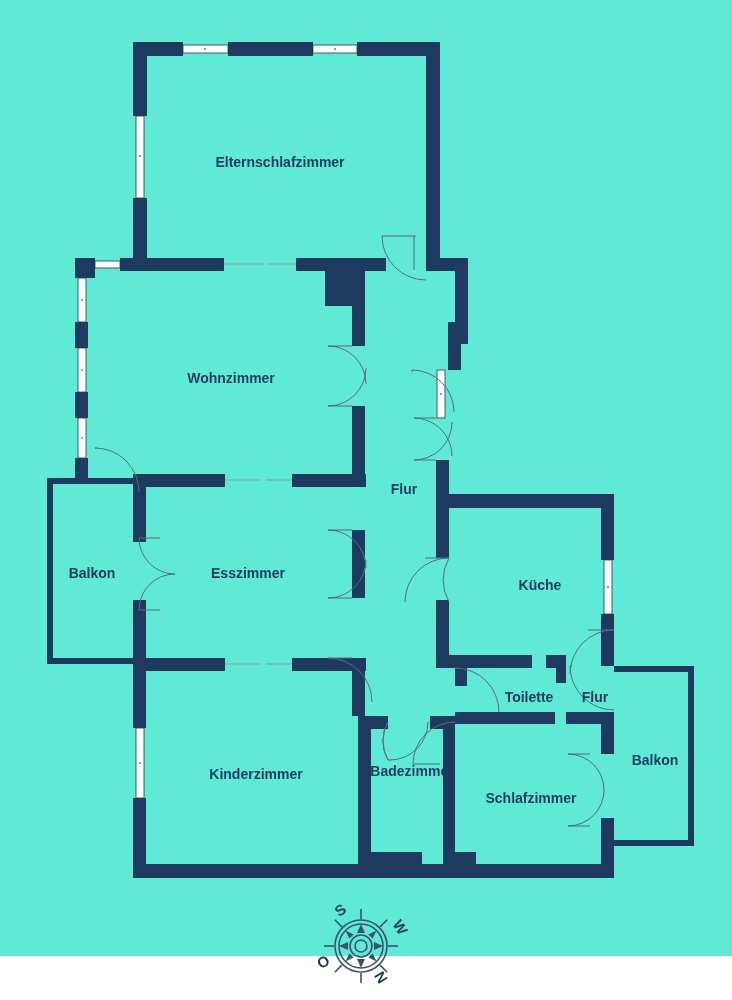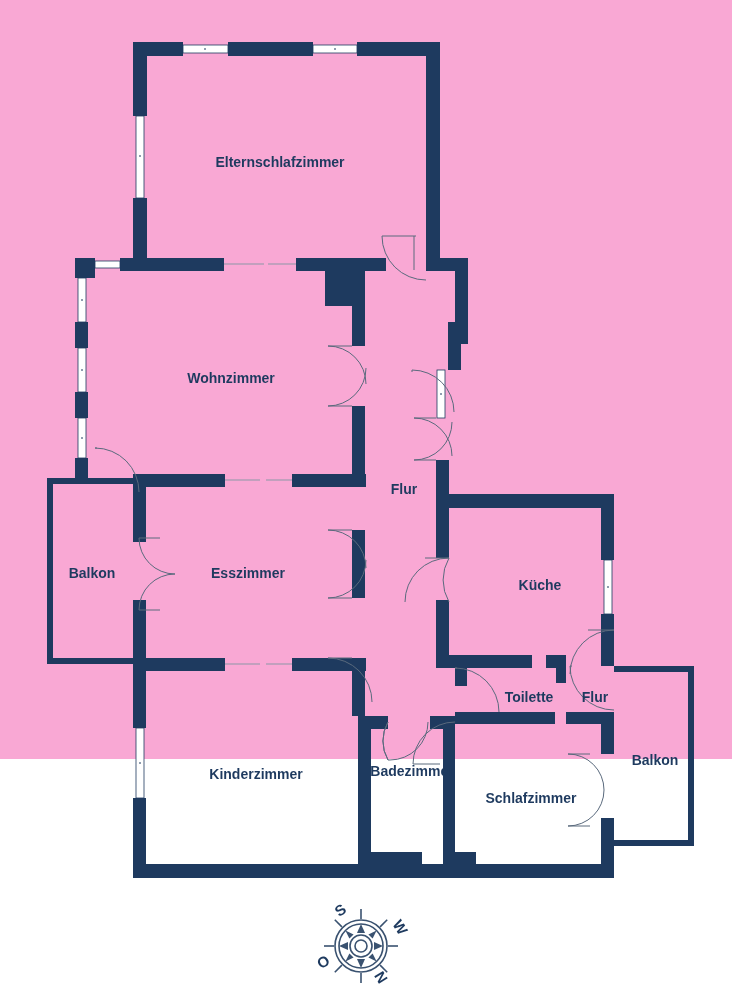--- a/index.html
+++ b/index.html
@@ -9,22 +9,22 @@
   }
   body {
     width: 732px;
     height: 1000px;
     overflow: hidden;
     font-family: "Liberation Sans", sans-serif;
   }
   #floorplan-root {
     position: relative;
     width: 732px;
-    height: 759px;
-    background: #f9a8d4;
+    height: 956px;
+    background: #5eead4;
   }
   svg.plan {
     display: block;
     width: 732px;
     height: 1000px;
   }
   .wall      { fill: #1e3a5f; }
   .railing   { fill: #1e3a5f; }
   .window-glass { fill: #ffffff; stroke: #1e3a5f; stroke-width: 0.8; }
   .window-mull  { stroke: #1e3a5f; stroke-width: 1; }

